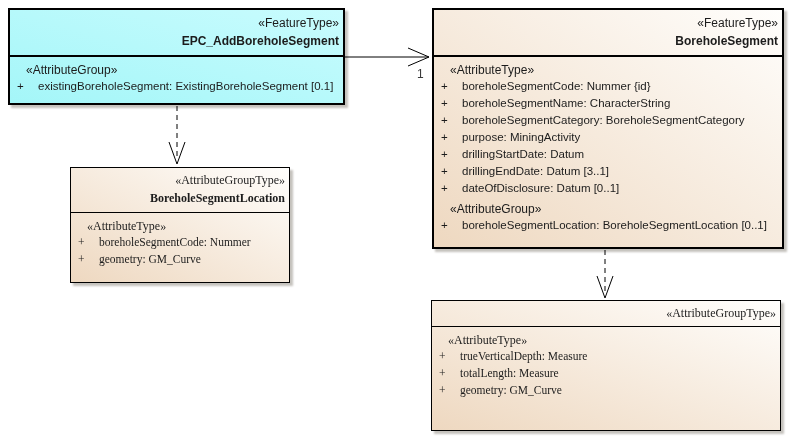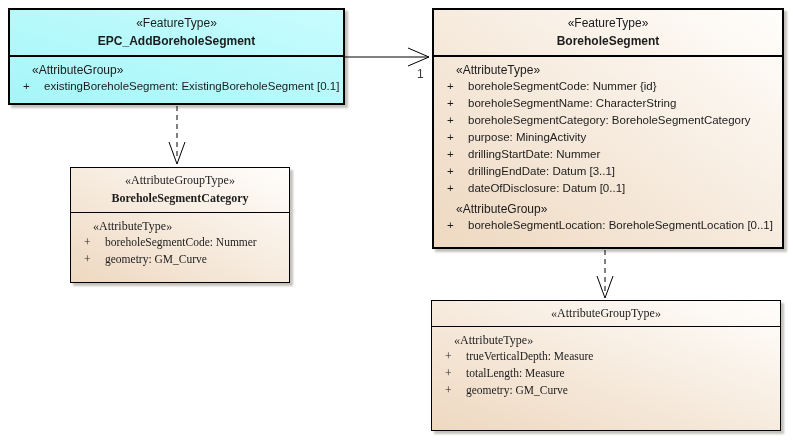--- a/index.html
+++ b/index.html
@@ -7,25 +7,25 @@
     position:relative;width:793px;height:446px;background:#ffffff;overflow:hidden;
     font-family:"Liberation Sans",sans-serif;color:#1c1c1c;
   }
   .uml-box{
     position:absolute;box-sizing:border-box;border:2px solid #000;
     box-shadow:3px 3px 2px #c5c2bd;
   }
   .uml-box.thin{border-width:1px;font-family:Liberation Serif, serif;}
   .fill-cyan{background:linear-gradient(to top right,#a4f6f8 0%,#c9fcfe 100%);}
   .fill-tan{background:linear-gradient(to top right,#eed8c0 0%,#fffefc 100%);}
-  .box-header{border-bottom:2px solid #000;text-align:center;padding:6px 4px 6px;}
+  .box-header{border-bottom:2px solid #000;text-align:right;padding:6px 4px 6px;}
   .thin .box-header{border-bottom-width:1px;padding-top:5px;}
   .stereo{font-size:12px;line-height:14px;}
   .box-name{font-size:12px;line-height:15px;font-weight:bold;margin-top:4px;}
-  .compartment{padding:5px 2px 2px 6px;}
+  .compartment{padding:5px 2px 2px 0;}
   .sec-heading{font-size:12px;line-height:16px;margin-left:16px;white-space:nowrap;}
   .sec-heading.second{margin-top:4px;}
   .attr-row{font-size:11.5px;line-height:17px;white-space:nowrap;position:relative;padding-left:28px;}
   .attr-row .vis{position:absolute;left:7px;}
   .overlay{position:absolute;left:0;top:0;pointer-events:none;}
   .overlay .stroke{stroke:#000;stroke-width:1;fill:none;}
   .overlay .dashed{stroke-dasharray:5 4;}
   .mult{font-size:12px;fill:#3a3a3a;font-family:"Liberation Sans",sans-serif;}
   
   #box-epc{left:8px;top:8px;width:337px;height:97px;}
@@ -70,42 +70,42 @@
       <div class="attr-row">
         <span class="vis">+</span>
         <span>boreholeSegmentCategory: BoreholeSegmentCategory</span>
       </div>
       <div class="attr-row">
         <span class="vis">+</span>
         <span>purpose: MiningActivity</span>
       </div>
       <div class="attr-row">
         <span class="vis">+</span>
-        <span>drillingStartDate: Nummer</span>
+        <span>drillingStartDate: Datum</span>
       </div>
       <div class="attr-row">
         <span class="vis">+</span>
         <span>drillingEndDate: Datum [3..1]</span>
       </div>
       <div class="attr-row">
         <span class="vis">+</span>
         <span>dateOfDisclosure: Datum [0..1]</span>
       </div>
       <div class="sec-heading second">«AttributeGroup»</div>
       <div class="attr-row">
         <span class="vis">+</span>
         <span>boreholeSegmentLocation: BoreholeSegmentLocation [0..1]</span>
       </div>
     </div>
   </div>
 
   <div class="uml-box fill-tan thin" id="box-existing">
     <div class="box-header">
       <div class="stereo">«AttributeGroupType»</div>
-      <div class="box-name">BoreholeSegmentCategory</div>
+      <div class="box-name">BoreholeSegmentLocation</div>
     </div>
     <div class="compartment">
       <div class="sec-heading">«AttributeType»</div>
       <div class="attr-row">
         <span class="vis">+</span>
         <span>boreholeSegmentCode: Nummer</span>
       </div>
       <div class="attr-row">
         <span class="vis">+</span>
         <span>geometry: GM_Curve</span>

